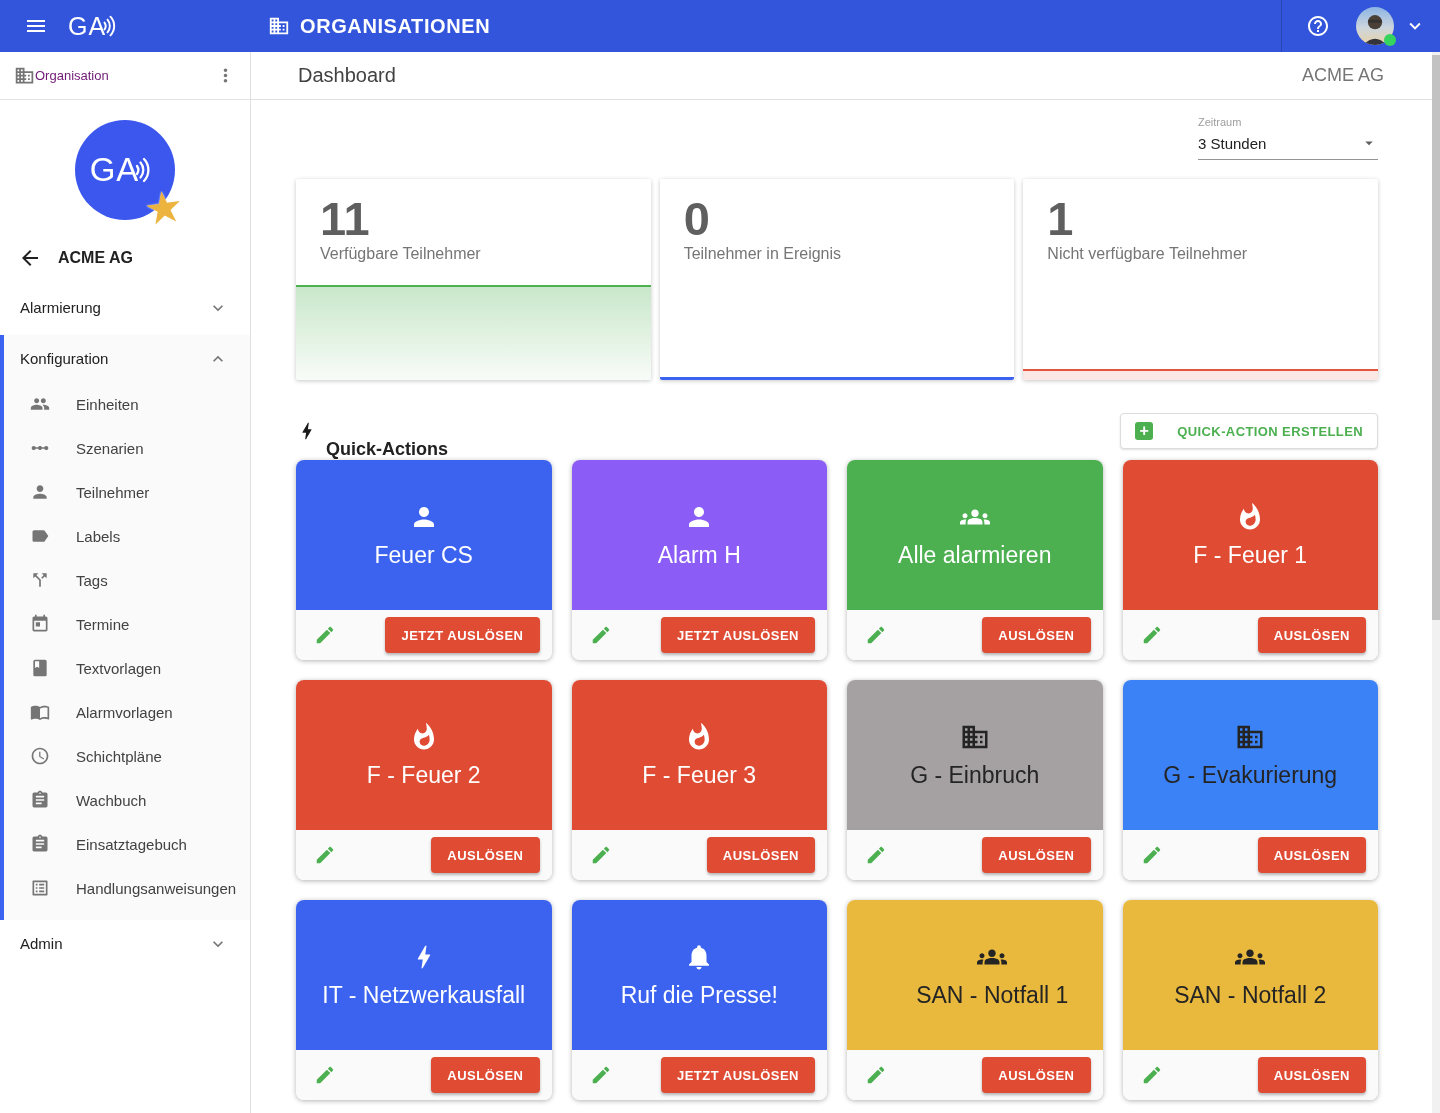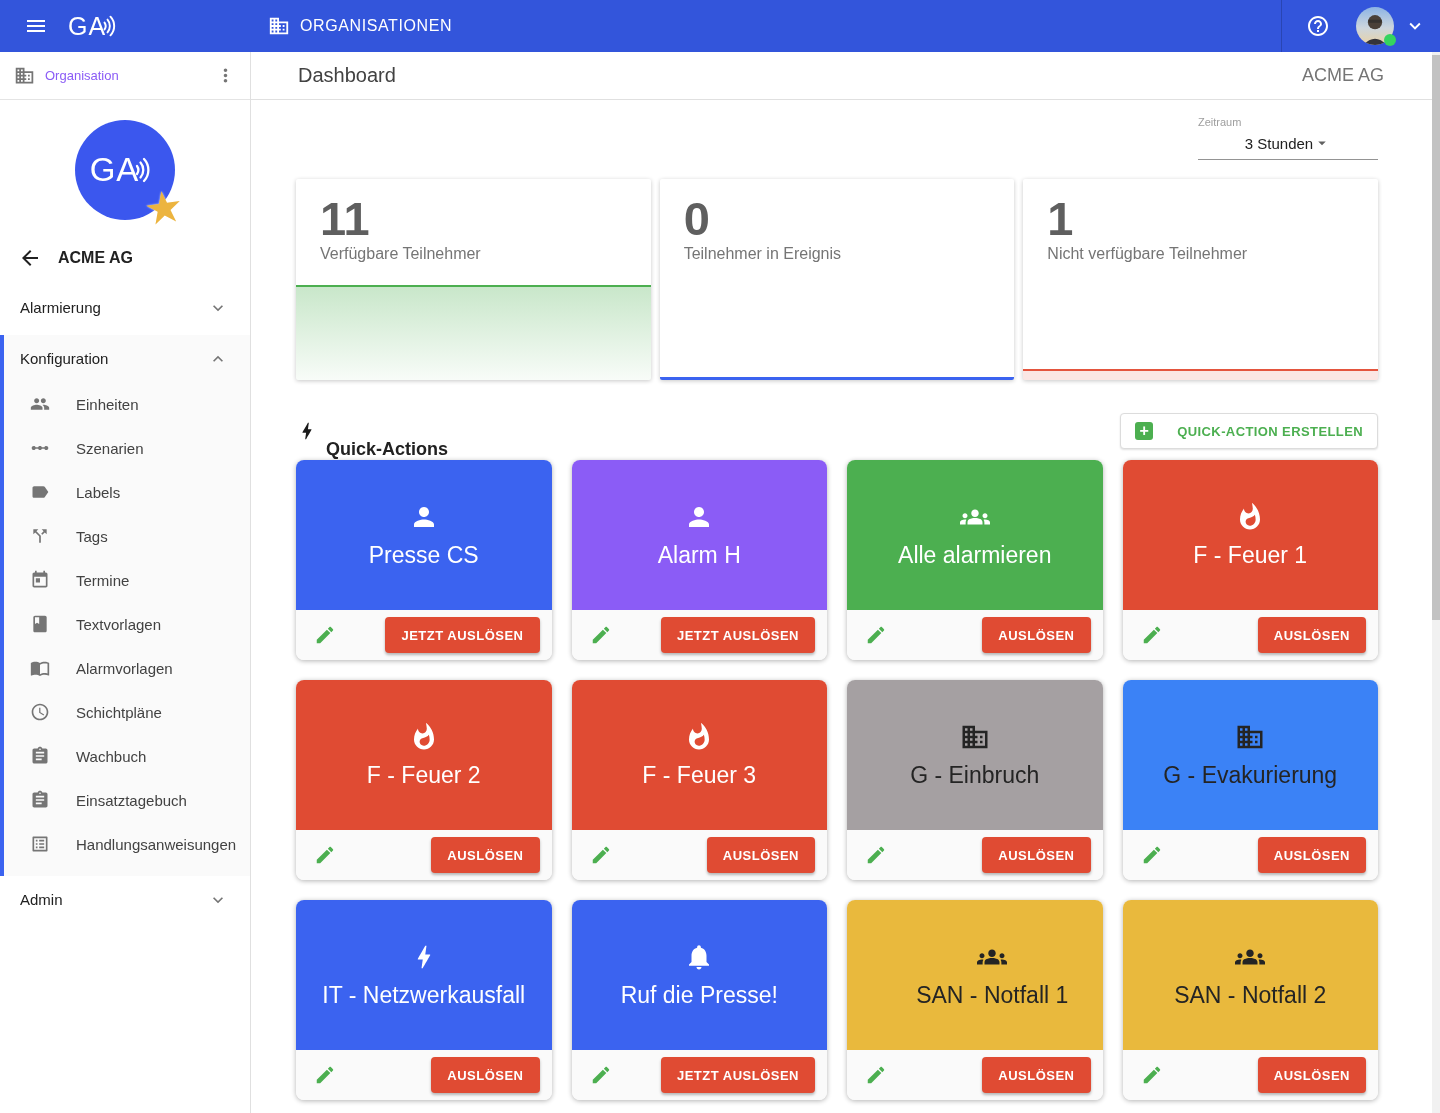--- a/index.html
+++ b/index.html
@@ -9,36 +9,36 @@
 
   
   .topbar{position:absolute;top:0;left:0;right:0;height:52px;background:#3355db;display:flex;align-items:center;z-index:30;}
   .topbar-left{width:250px;display:flex;align-items:center;flex-shrink:0;}
   .hamburger{width:24px;height:24px;color:#fff;margin-left:24px;cursor:pointer;}
   .brand{display:flex;align-items:center;margin-left:20px;color:#fff;}
   .brand-text{font-size:25px;font-weight:400;letter-spacing:1px;}
   .brand-arcs{width:22px;height:30px;margin-left:-4px;}
   .topbar-mid{flex:1;display:flex;align-items:center;padding-left:18px;color:#fff;}
   .topbar-mid .mi{width:22px;height:22px;}
-  .section-label{margin-left:10px;font-size:16px;font-weight:normal;letter-spacing:.6px;}
+  .section-label{margin-left:10px;font-size:20px;font-weight:bold;letter-spacing:.6px;}
   .topbar-right{display:flex;align-items:center;height:100%;padding:0 14px 0 24px;border-left:1px solid rgba(0,0,0,.18);}
   .help-ic{width:24px;height:24px;color:#fff;margin-right:26px;cursor:pointer;}
   .avatar-wrap{position:relative;width:38px;height:38px;cursor:pointer;}
   .avatar-wrap svg{width:38px;height:38px;display:block;}
   .status-dot{position:absolute;right:-2px;bottom:-1px;width:12px;height:12px;border-radius:50%;background:#35d45f;}
   .caret{width:22px;height:22px;color:#fff;margin-left:10px;cursor:pointer;}
 
   .mi{display:inline-block;line-height:0;}
   .mi svg{width:100%;height:100%;display:block;fill:currentColor;}
 
   
   .sidebar{position:absolute;top:52px;left:0;bottom:0;width:250px;background:#fff;border-right:1px solid #e0e0e0;z-index:20;}
   .side-ctx{height:47px;border-bottom:1px solid #e4e4e4;display:flex;align-items:center;padding:0 14px;color:#616161;}
   .side-ctx .mi{width:21px;height:21px;color:#757575;}
-  .ctx-label{flex:1;margin-left:10px;font-size:13px;color:#8b5cf6;}
+  .ctx-label{flex:1;font-size:13px;color:#701a75;}
   .kebab{width:20px;height:20px;color:#616161;cursor:pointer;}
   .logo-wrap{display:flex;justify-content:center;margin-top:20px;}
   .org-logo{position:relative;width:100px;height:100px;border-radius:50%;background:#3b57ee;display:flex;align-items:center;justify-content:center;color:#fff;}
   .org-logo .brand-text{font-size:33px;}
   .org-logo .brand-arcs{width:26px;height:40px;margin-left:-5px;}
   .logo-star{position:absolute;right:-8px;bottom:-10px;font-size:44px;color:#ecb43f;transform:rotate(-8deg);
              text-shadow:0 0 2px rgba(255,255,255,.9);line-height:1;}
   .org-row{display:flex;align-items:center;margin:26px 0 0 18px;cursor:pointer;}
   .org-row .mi{width:24px;height:24px;color:#212121;}
   .org-name{margin-left:16px;font-size:16px;font-weight:bold;color:#212121;}
@@ -56,21 +56,21 @@
   .main{position:absolute;top:52px;left:250px;right:0;bottom:0;background:#fff;}
   .main-header{height:47px;border-bottom:1px solid #e0e0e0;display:flex;align-items:center;justify-content:space-between;
                padding:0 56px 0 48px;}
   .page-title{font-size:20px;font-weight:500;color:#424242;}
   .header-org{font-size:18px;font-weight:500;color:#757575;}
   .content{padding:16px 62px 0 46px;}
 
   .filters{display:flex;justify-content:flex-end;}
   .zeitraum{width:180px;cursor:pointer;}
   .zeitraum-label{font-size:11px;color:#9e9e9e;}
-  .zeitraum-row{display:flex;align-items:center;justify-content:center;margin-top:6px;padding-bottom:7px;
+  .zeitraum-row{display:flex;align-items:center;justify-content:space-between;margin-top:6px;padding-bottom:7px;
                 border-bottom:1px solid #949494;}
   .zeitraum-value{font-size:15px;color:#212121;}
   .zeitraum-row .mi{width:18px;height:18px;color:#616161;}
 
   .stats{display:grid;grid-template-columns:repeat(3,1fr);gap:9px;margin-top:19px;}
   .stat-card{position:relative;height:201px;background:#fff;border-radius:2px;box-shadow:0 1px 4px rgba(0,0,0,.22);
              padding:14px 24px;box-sizing:border-box;overflow:hidden;}
   .stat-value{font-size:47px;font-weight:600;color:#5f5f5f;line-height:1.1;}
   .stat-label{font-size:16px;color:#757575;margin-top:0px;}
   .spark{position:absolute;left:0;right:0;bottom:0;}
@@ -239,20 +239,28 @@
 
           <div class="side-item">
             <span class="mi">
               <svg viewBox="0 0 24 24" fill="currentColor">
                 <path d="M19.5 9.5c-1.03 0-1.9.62-2.29 1.5h-2.92c-.39-.88-1.26-1.5-2.29-1.5s-1.9.62-2.29 1.5H6.79c-.39-.88-1.26-1.5-2.29-1.5C3.12 9.5 2 10.62 2 12s1.12 2.5 2.5 2.5c1.03 0 1.9-.62 2.29-1.5h2.92c.39.88 1.26 1.5 2.29 1.5s1.9-.62 2.29-1.5h2.92c.39.88 1.26 1.5 2.29 1.5 1.38 0 2.5-1.12 2.5-2.5s-1.12-2.5-2.5-2.5z"></path>
               </svg>
             </span>
             <span class="side-label">Szenarien</span>
           </div>
 
+          <div class="side-item">
+            <span class="mi">
+              <svg viewBox="0 0 24 24" fill="currentColor">
+                <path d="M12 12c2.21 0 4-1.79 4-4s-1.79-4-4-4-4 1.79-4 4 1.79 4 4 4zm0 2c-2.67 0-8 1.34-8 4v2h16v-2c0-2.66-5.33-4-8-4z"></path>
+              </svg>
+            </span>
+            <span class="side-label">Teilnehmer</span>
+          </div>
 
           <div class="side-item">
             <span class="mi">
               <svg viewBox="0 0 24 24" fill="currentColor">
                 <path d="M17.63 5.84C17.27 5.33 16.67 5 16 5L5 5.01C3.9 5.01 3 5.9 3 7v10c0 1.1.9 1.99 2 1.99L16 19c.67 0 1.27-.33 1.63-.84L22 12l-4.37-6.16z"></path>
               </svg>
             </span>
             <span class="side-label">Labels</span>
           </div>
 
@@ -400,21 +408,21 @@
 
       <section class="qa-grid">
 
           <div class="qa-card">
             <div class="qa-top" style="background: rgb(59, 99, 240); color: rgb(255, 255, 255);">
               <span class="mi qa-ic">
                 <svg viewBox="0 0 24 24" fill="currentColor">
                   <path d="M12 12c2.21 0 4-1.79 4-4s-1.79-4-4-4-4 1.79-4 4 1.79 4 4 4zm0 2c-2.67 0-8 1.34-8 4v2h16v-2c0-2.66-5.33-4-8-4z"></path>
                 </svg>
               </span>
-              <div class="qa-title">Presse CS</div>
+              <div class="qa-title">Feuer CS</div>
             </div>
             <div class="qa-footer">
               <span class="mi edit-ic">
                 <svg viewBox="0 0 24 24" fill="currentColor">
                   <path d="M3 17.25V21h3.75L17.81 9.94l-3.75-3.75L3 17.25zM20.71 7.04c.39-.39.39-1.02 0-1.41l-2.34-2.34c-.39-.39-1.02-.39-1.41 0l-1.83 1.83 3.75 3.75 1.83-1.83z"></path>
                 </svg>
               </span>
               <button class="qa-btn">JETZT AUSLÖSEN</button>
             </div>
           </div>

